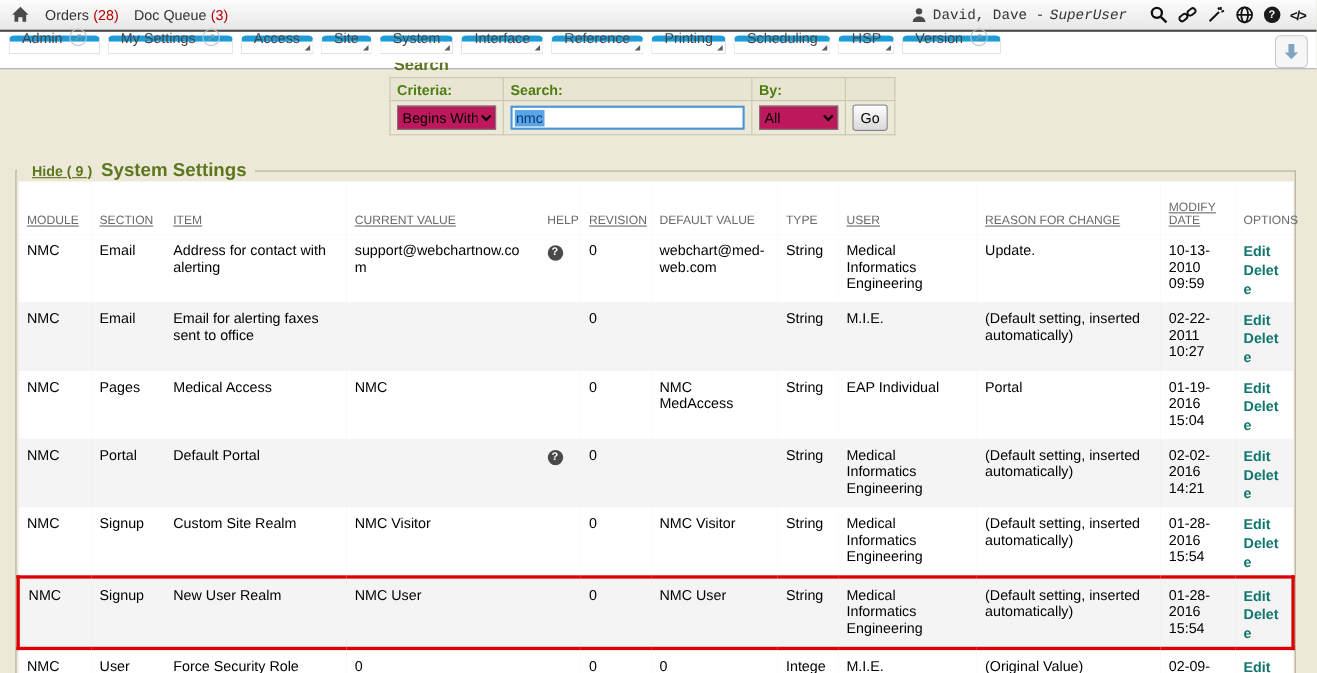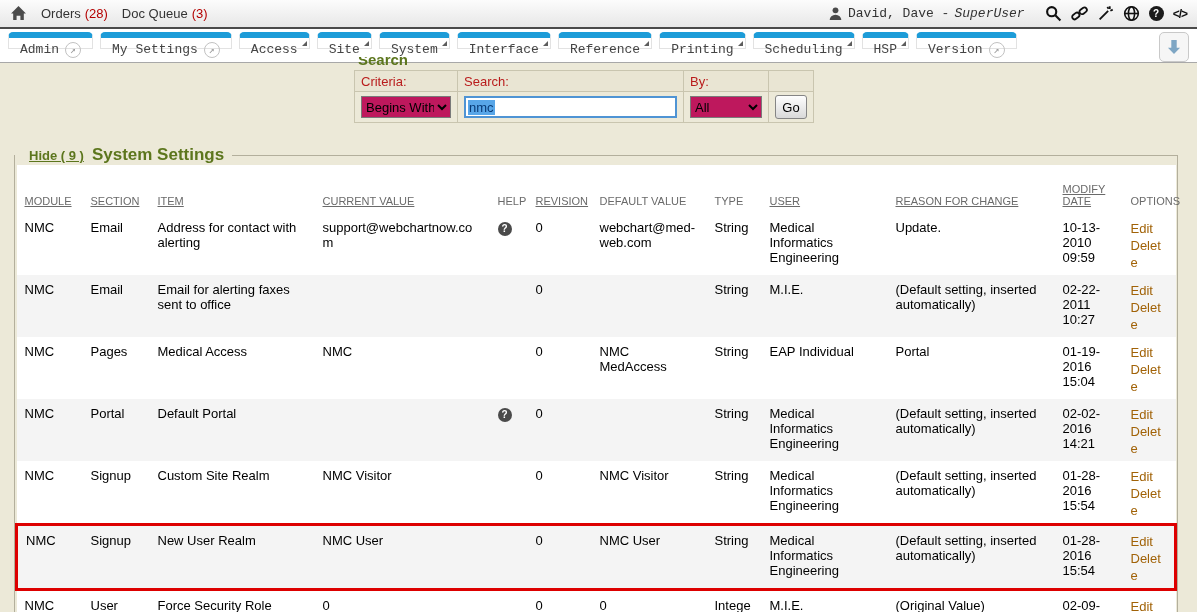--- a/index.html
+++ b/index.html
@@ -25,22 +25,22 @@
   .code-ic{ font-weight:bold; font-size:12px; color:#111; letter-spacing:-1px; }
 
   
   .tabbar{
     height:34px; background:#fff; border-bottom:1px solid #a8a8a8;
     display:flex; align-items:flex-start; gap:7px; padding:3px 0 0 8px; position:relative; z-index:2;
   }
   .tab{
     background:#fff; border:1px solid #e2e2e2; border-top:6px solid #1d9cd8;
     border-radius:5px 5px 0 0; padding:4px 11px 6px 11px;
-    font-size:13px; color:#444; display:flex; align-items:flex-start; gap:6px;
-    position:relative; cursor:pointer; height:16px;font-family:Liberation Mono, monospace;
+    font-size:13px; color:#444; display:flex; align-items:flex-end; gap:6px;
+    position:relative; cursor:pointer; height:16px;
   }
   .tab .ext{
     width:16px; height:16px; border:1px solid #c2c2c2; border-radius:50%;
     color:#9a9a9a; font-size:10px; display:inline-flex; align-items:center; justify-content:center;
   }
   .tab .corner{
     position:absolute; right:2px; bottom:2px; width:0; height:0;
     border-style:solid; border-width:0 0 5px 5px;
     border-color:transparent transparent #5d5d5d transparent;
   }
@@ -49,21 +49,21 @@
     border:1px solid #c9c9c9; border-radius:5px; background:#f6f6f6; cursor:pointer;
     display:flex; align-items:center; justify-content:center;
   }
 
   
   .search-wrap{ position:absolute; left:354px; top:57px; z-index:3; width:460px; }
   .legend-clip{ height:13px; overflow:hidden; padding-left:4px; }
   .legend-clip span{ display:block; margin-top:-6px; font-size:15px; font-weight:bold; color:#5c761d; }
   .search-table{ border-collapse:collapse; width:460px; background:#ece9d8; border:1px solid #8f8d7c; }
   .search-table td{ border:1px solid #c9c5af; padding:2px 6px; vertical-align:middle; }
-  .sp-head td{ font-weight:normal; font-size:13px; color:#b91c1c; height:21px; background:#e9e5d3; }
+  .sp-head td{ font-weight:bold; font-size:13px; color:#4d7c0f; height:21px; background:#e9e5d3; }
   .sp-ctrl td{ height:31px; }
   .sp-ctrl select{ height:22px; font-size:13px; font-family:"Liberation Sans",sans-serif; border:1px solid #7a7a7a; background:#be185d; }
   .sel-criteria{ width:90px; } .sel-by{ width:72px; }
   .tinput{
     width:100%; height:22px; border:2px solid #4f94d4; background:#fff;
     font-size:13px; padding:1px 2px; display:flex; align-items:center; cursor:text;
   }
   .tinput .sel{ background:#58a6e8; color:#083a75; padding:0 1px; }
   .go{
     width:32px; height:24px; border:1px solid #858585; border-radius:3px;
@@ -90,21 +90,21 @@
   .grid tr.hl td{ border-top:3px solid #dd0000; border-bottom:3px solid #dd0000; }
   .grid tr.hl td:first-child{ border-left:3px solid #dd0000; }
   .grid tr.hl td:last-child{ border-right:3px solid #dd0000; }
   .c0{width:66px}.c1{width:67px}.c2{width:165px}.c3{width:175px}.c4{width:38px}
   .c5{width:64px}.c6{width:115px}.c7{width:55px}.c8{width:126px}.c9{width:167px}
   .c10{width:68px}
   .help-icon{
     display:inline-flex; width:14px; height:14px; border-radius:50%; background:#4a4a4a;
     color:#fff; font-size:10px; font-weight:bold; align-items:center; justify-content:center; cursor:pointer;
   }
-  .opt{ display:block; color:#a16207; cursor:pointer; text-decoration:none; line-height:17px; }
+  .opt{ display:block; color:#0f766e; cursor:pointer; text-decoration:none; line-height:17px;font-weight:bold; }
 </style>
 </head>
 <body>
 
 <div class="topbar">
   <span style="display:inline-flex">
     <svg width="17" height="17" viewBox="0 0 16 16">
         <path d="M8 1 L15 8 H13 V14 H9.8 V10 H6.2 V14 H3 V8 H1 Z" fill="#4a4a4a"></path>
       </svg>
   </span>

